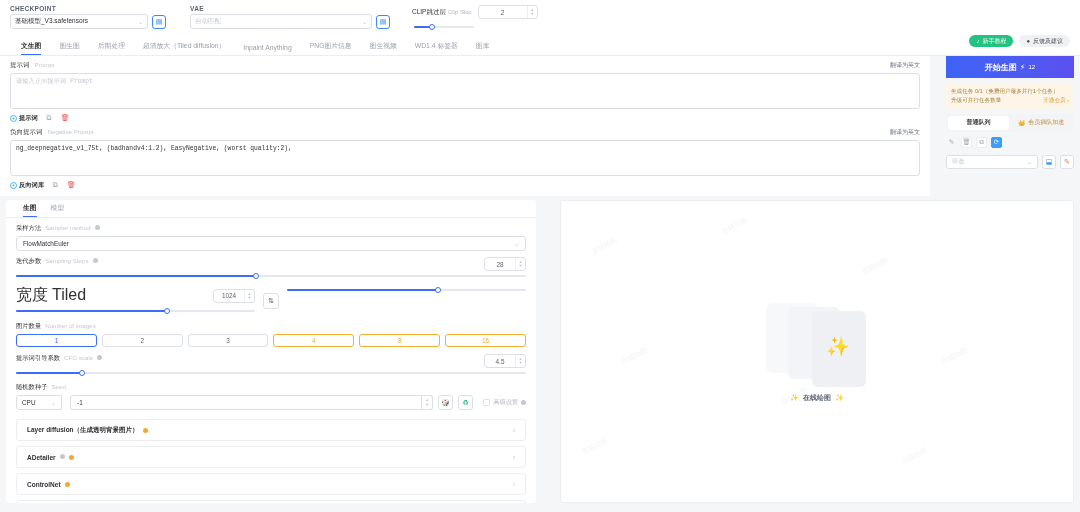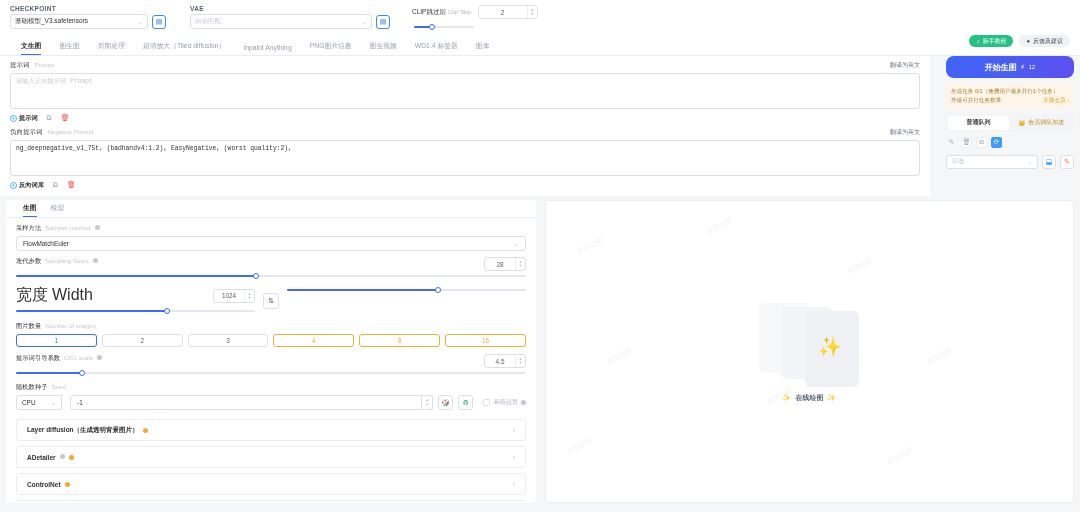--- a/index.html
+++ b/index.html
@@ -107,21 +107,21 @@
   }
   .circ {
     width: 7px; height: 7px; border-radius: 50%; border: 1px solid #3cb7f8;
     color: #3cb7f8; font-size: 4.5px; display: flex; align-items: center; justify-content: center;
   }
   .icon-btn { width: 10px; height: 10px; display: flex; align-items: center;
               justify-content: center; font-size: 7px; cursor: pointer; color: #9aa0ab; }
   .icon-btn.red { color: #f05252; }
 
   
-  .body-wrap { display: flex; gap: 9px; padding: 4px 6px 0 6px; height: 307px; }
+  .body-wrap { display: flex; gap: 24px; padding: 4px 6px 0 6px; height: 307px; }
   .left-panel {
     width: 530px; background: #fff; border-radius: 3px; padding: 0 0 0 0;
     overflow: hidden; position: relative;
   }
   .sub-tabs { display: flex; align-items: flex-end; height: 18px;
               border-bottom: 1px solid #ebedf0; padding-left: 10px; }
   .sub-tab { font-size: 6.8px; color: #9aa0ab; padding: 0 7px 4px 7px; cursor: pointer; }
   .sub-tab.active { color: #303133; font-weight: bold; position: relative; }
   .sub-tab.active::after { content: ""; position: absolute; left: 7px; right: 7px;
                            bottom: 0; height: 1.5px; background: #3c6cf8; }
@@ -221,21 +221,21 @@
   .wand { position: absolute; left: 64px; top: 34px; font-size: 19px; color: #fff; }
   .preview-label { margin-top: 6px; font-size: 7px; color: #5a6270; font-weight: bold;
                    display: flex; align-items: center; gap: 4px; }
 
   
   .right-panel {
     position: absolute; right: 6px; top: 56px; width: 128px;
     display: flex; flex-direction: column; gap: 5px;
   }
   .gen-btn {
-    height: 22px; border-radius: 8px;
+    height: 22px; border-radius: 0;
     background: linear-gradient(90deg, #3f63f5 0%, #4a5df3 50%, #5c4ff0 100%);
     color: #fff; font-size: 8px; font-weight: bold;
     display: flex; align-items: center; justify-content: center; gap: 3px;
     cursor: pointer;
   }
   .gen-btn .cost { font-size: 6px; font-weight: normal; }
   .notice {
     background: #fdf6e8; border-radius: 3px; padding: 4px 5px;
     font-size: 5.6px; color: #a9803a; line-height: 1.6;
   }
@@ -412,21 +412,21 @@
             <div class="fill" style="width:47%"></div>
             <div class="knob" style="left:47%"></div>
           </div>
         </div>
 
         <div class="wh-row">
           <div class="wh-half">
             <div class="wh-top">
               <div class="lbl">
                 <span class="cn">宽度</span>
-                <span class="en">Width</span>
+                <span class="en">Tiled</span>
               </div>
               <div class="num-box">
                 <span class="val">1024</span>
                 <span class="spin">▲<br>▼</span>
               </div>
             </div>
             <div class="slider-full">
               <div class="track">
                 <div class="fill" style="width:63%"></div>
                 <div class="knob" style="left:63%"></div>

